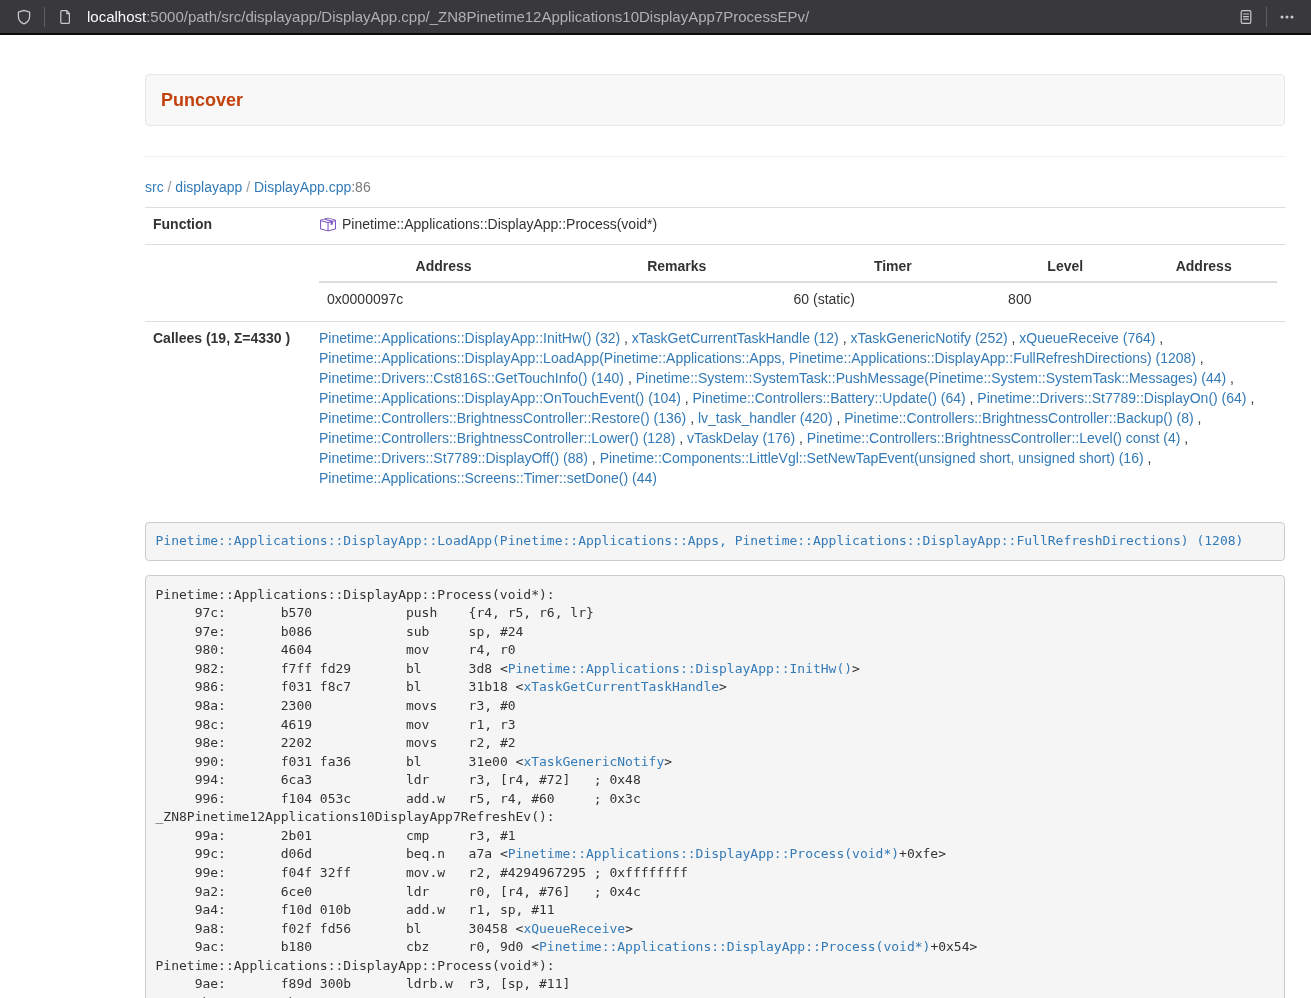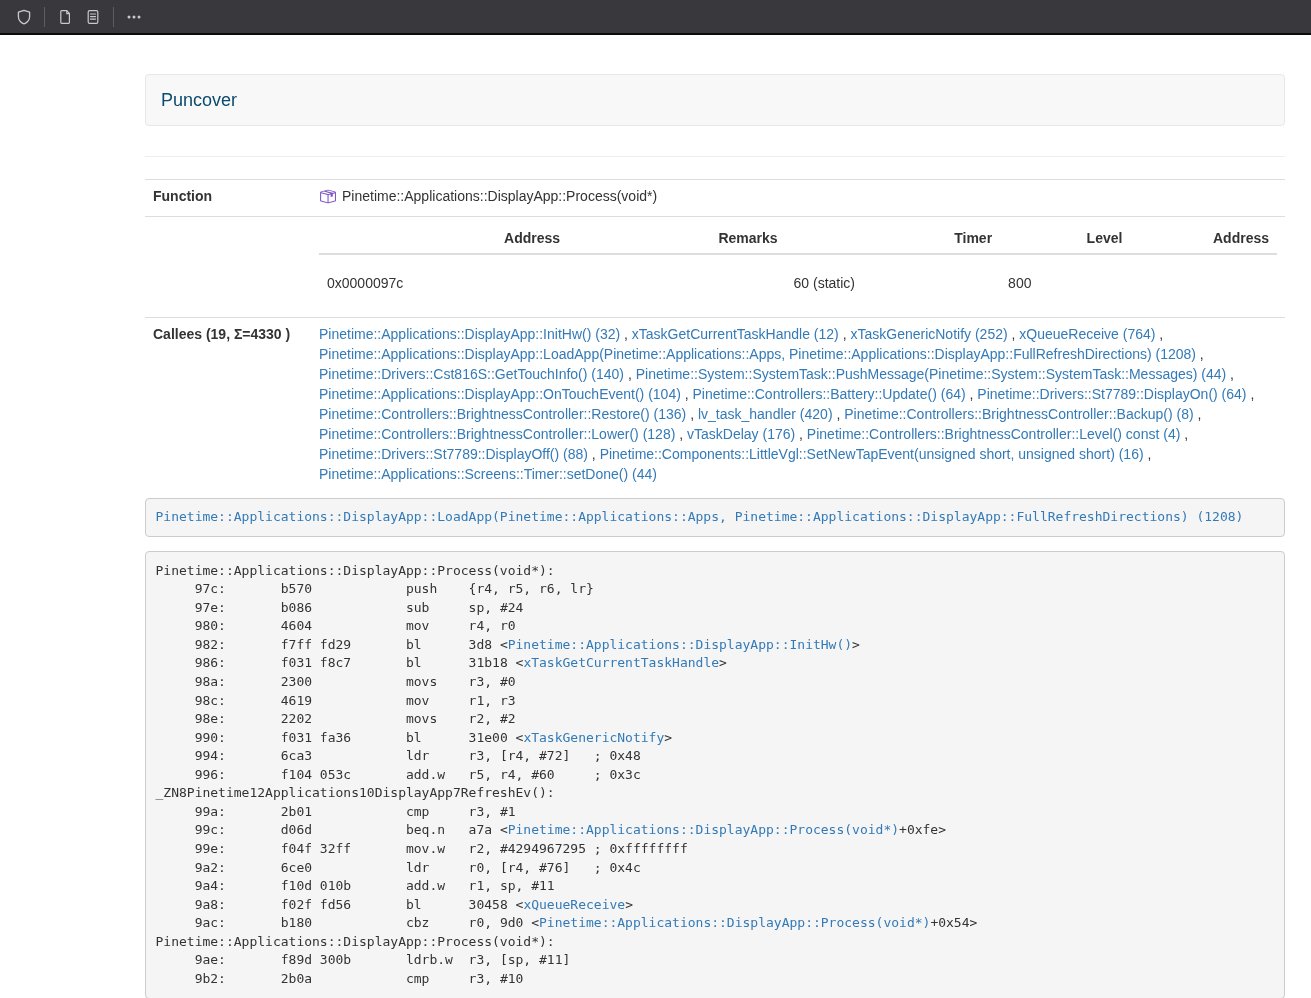--- a/index.html
+++ b/index.html
@@ -19,39 +19,39 @@
   .vsep { width:1px; height:20px; background:#5c5c61; margin:0 6px; flex:0 0 auto; }
   .url { margin-left:8px; font-size:15px; color:#b1b1b3; white-space:nowrap; overflow:hidden; flex:1 1 auto; cursor:text; }
   .url .host { color:#fbfbfe; }
   .chrome .right { display:flex; align-items:center; flex:0 0 auto; }
   
   .page { margin-left:130px; width:1140px; padding:39px 15px 0 15px; }
   .navbar {
     height:52px; background:#f8f8f8; border:1px solid #e7e7e7; border-radius:4px;
     display:flex; align-items:center; margin-bottom:30px; box-sizing:border-box;
   }
-  .brand { font-size:18px; color:#0c4a6e; text-decoration:none; padding:0 15px; }
+  .brand { font-size:18px; color:#c2410c; text-decoration:none; padding:0 15px;font-weight:bold; }
   hr.rule { border:none; border-top:1px solid #eee; margin:0 0 22px 0; }
   a { color:#337ab7; text-decoration:none; }
   .muted { color:#777; }
   .crumbs { margin-bottom:12px; }
   .crumbs .sep { color:#999; }
   
-  table.ftable { width:100%; border-collapse:collapse; margin-bottom:8px; }
+  table.ftable { width:100%; border-collapse:collapse; margin-bottom:28px; }
   table.ftable > tbody > tr > th,
   table.ftable > tbody > tr > td {
     border-top:1px solid #ddd; padding:6px 8px; vertical-align:top; text-align:left;
     font-size:14px; line-height:20px;
   }
   table.ftable > tbody > tr > th { font-weight:bold; width:150px; white-space:nowrap; }
   .fname { display:inline-flex; align-items:center; gap:6px; }
   .picon { color:#7e57c2; display:inline-flex; }
   table.stats { width:100%; border-collapse:collapse; }
-  table.stats th { text-align:right; font-weight:bold; padding:5px 8px; border-bottom:2px solid #ddd; line-height:20px; }
-  table.stats td { padding:18px 8px; line-height:20px; }
+  table.stats th { text-align:center; font-weight:bold; padding:5px 8px; border-bottom:2px solid #ddd; line-height:20px; }
+  table.stats td { padding:6px 8px; line-height:20px; }
   .callees a { white-space:nowrap; }
   
   pre {
     font-family:"DejaVu Sans Mono", monospace; font-size:13px; line-height:1.42857;
     background:#f5f5f5; border:1px solid #ccc; border-radius:4px;
     padding:9.5px; margin:0 0 14px 0; color:#333; white-space:pre;
     tab-size:8; -moz-tab-size:8; overflow:hidden;
   }
 </style>
 </head>
@@ -63,20 +63,21 @@
         <path d="M8 1.4 L13.6 3.2 V7.4 C13.6 11.3 11.1 13.6 8 14.8 C4.9 13.6 2.4 11.3 2.4 7.4 V3.2 Z" fill="none" stroke="currentColor" stroke-width="1.3" stroke-linejoin="round"></path>
       </svg>
   </span>
   <span class="vsep"></span>
   <span class="cicon">
     <svg width="16" height="16" viewBox="0 0 16 16">
         <path d="M4.6 1.6 h5.2 l2.6 2.8 v9.2 a0.8 0.8 0 0 1 -0.8 0.8 h-7 a0.8 0.8 0 0 1 -0.8 -0.8 v-11.2 a0.8 0.8 0 0 1 0.8 -0.8 z" fill="none" stroke="currentColor" stroke-width="1.2" stroke-linejoin="round"></path>
         <path d="M9.8 1.8 v2.8 h2.6" fill="none" stroke="currentColor" stroke-width="1.2"></path>
       </svg>
   </span>
+  <span class="url"><span class="host">localhost</span><span class="rest">:5000/path/src/displayapp/DisplayApp.cpp/_ZN8Pinetime12Applications10DisplayApp7ProcessEPv/</span></span>
   <span class="right">
     <span class="cicon">
       <svg width="16" height="16" viewBox="0 0 16 16">
           <rect x="3.2" y="1.6" width="9.6" height="12.8" rx="1.4" fill="none" stroke="currentColor" stroke-width="1.2"></rect>
           <path d="M5.5 5 h5 M5.5 7.6 h5 M5.5 10.2 h5" stroke="currentColor" stroke-width="1.2" stroke-linecap="round"></path>
         </svg>
     </span>
     <span class="vsep"></span>
     <span class="cicon">
       <svg width="16" height="16" viewBox="0 0 16 16">
@@ -89,20 +90,21 @@
 </div>
 
 <div class="page">
 
   <nav class="navbar">
     <a class="brand" href="#">Puncover</a>
   </nav>
 
   <hr class="rule">
 
+  <div class="crumbs"><a href="#">src</a><span class="sep"> / </span><a href="#">displayapp</a><span class="sep"> / </span><a href="#">DisplayApp.cpp</a><span class="muted">:86</span></div>
 
   <table class="ftable">
     <tbody>
       <tr>
         <th>Function</th>
         <td>
           <span class="fname">
             <span class="picon">
               <svg width="17" height="17" viewBox="0 0 16 16">
                   <path fill="currentColor" d="M1 4.27v7.47c0 .45.3.84.75.97l6.5 1.73c.16.05.34.05.5 0l6.5-1.73c.45-.13.75-.52.75-.97V4.27c0-.45-.3-.84-.75-.97l-6.5-1.74a1.4 1.4 0 0 0-.5 0L1.75 3.3c-.45.13-.75.52-.75.97zm7 9.09l-6-1.59V5l6 1.61v6.75zM2 4l2.5-.67L11 5.06l-2.5.67L2 4zm13 7.77l-6 1.59V6.61l2-.55V8.5l2-.53V5.53L15 5v6.77zm-2-7.24L6.5 2.8l2-.53L15 4l-2 .53z"></path>

